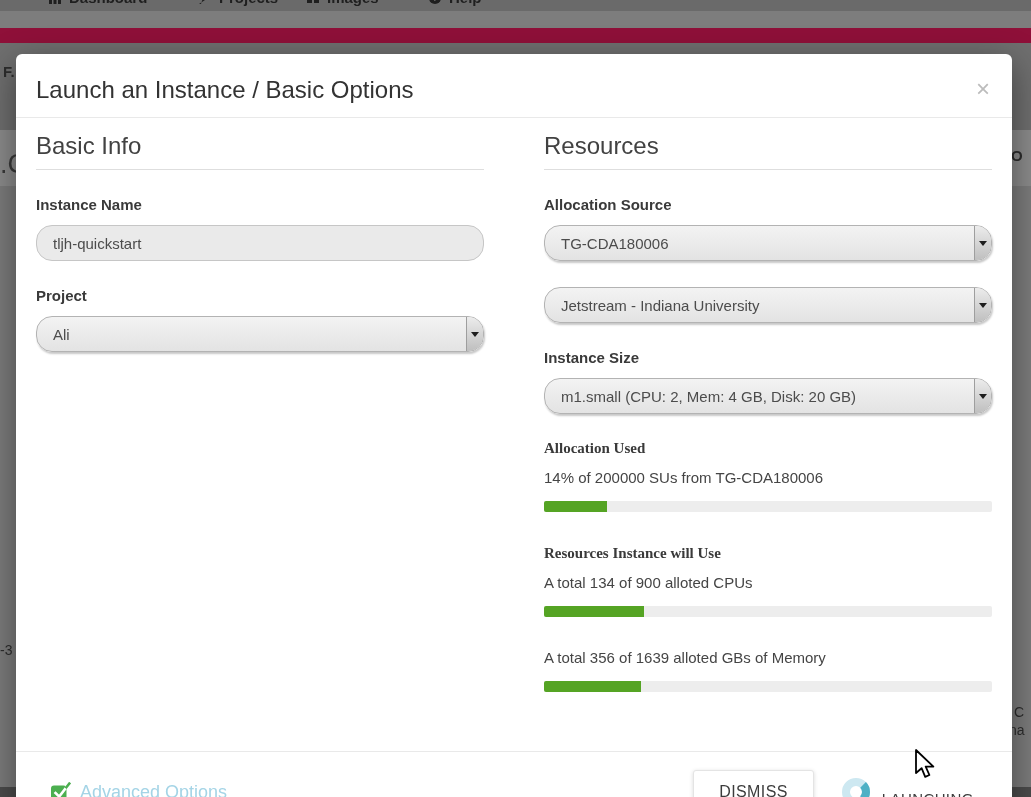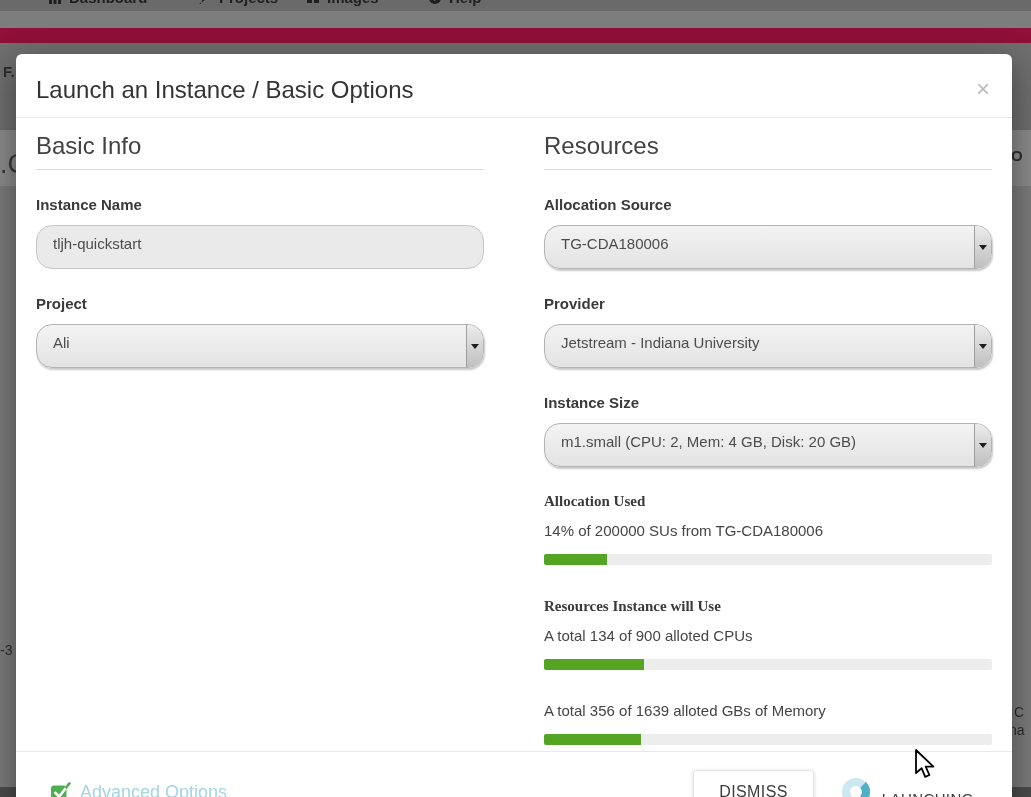--- a/index.html
+++ b/index.html
@@ -38,21 +38,21 @@
                  color:#bcbcbc; cursor:pointer; font-weight:400; }
 
   .modal-body { display:flex; gap:60px; padding:14px 20px 0 20px; }
   .col { width:459px; }
 
   .section-heading { font-size:24px; font-weight:400; color:#424242; line-height:28px;
                      padding-bottom:9px; border-bottom:1px solid #dedede; }
 
   .field { margin-top:26px; }
   .field-label { font-size:15px; font-weight:700; color:#3a3a3a; line-height:18px; }
-  .control { margin-top:11px; position:relative; height:44px; border-radius:16px;
+  .control { margin-top:11px; position:relative; height:36px; border-radius:16px;
              font-size:15px; color:#4c4c4c; }
   .text-input { background:#eaeaea; border:1px solid #c6c6c6;
                 line-height:36px; padding:0 16px; }
   .select { background:linear-gradient(#f3f3f3,#e3e3e3); border:1px solid #b3b3b3;
             line-height:36px; padding:0 34px 0 16px; cursor:pointer;
             box-shadow:1px 2px 2px rgba(0,0,0,.22); white-space:nowrap; overflow:hidden; }
   .select-arrow { position:absolute; right:0; top:0; bottom:0; width:17px;
                   background:linear-gradient(#ececec,#bfbfbf);
                   border-left:1px solid #9e9e9e; border-radius:0 3px 3px 0;
                   display:flex; align-items:center; justify-content:center; }
@@ -166,21 +166,20 @@
         <div class="field-label">Allocation Source</div>
         <div class="control select">
           <span>TG-CDA180006</span>
           <span class="select-arrow">
               <span class="caret-down"></span>
             </span>
         </div>
       </div>
 
       <div class="field">
-        <div class="field-label">Provider</div>
         <div class="control select">
           <span>Jetstream - Indiana University</span>
           <span class="select-arrow">
               <span class="caret-down"></span>
             </span>
         </div>
       </div>
 
       <div class="field">
         <div class="field-label">Instance Size</div>

